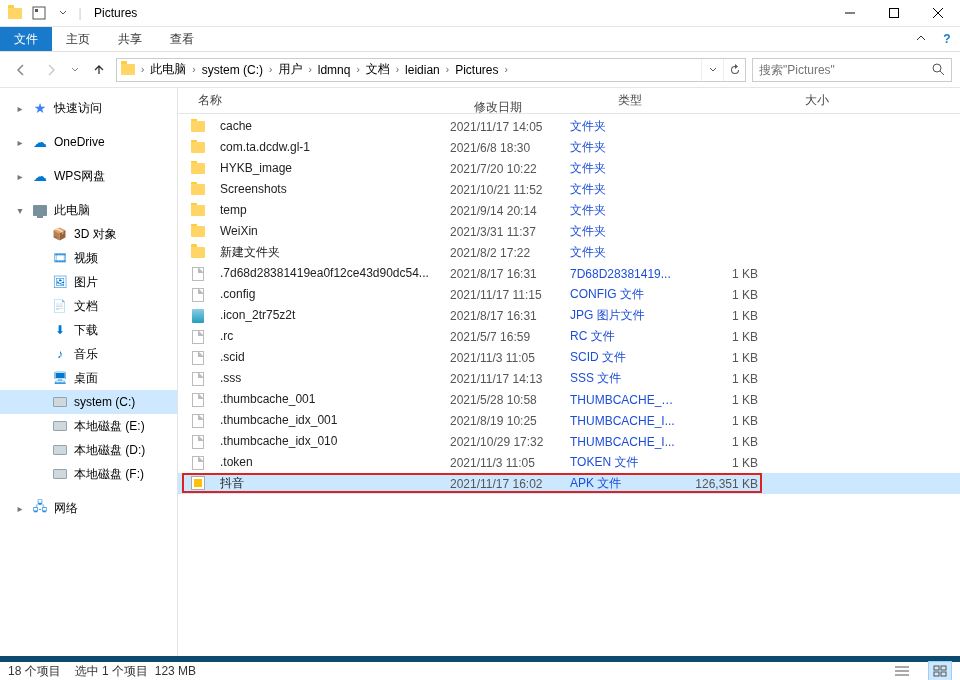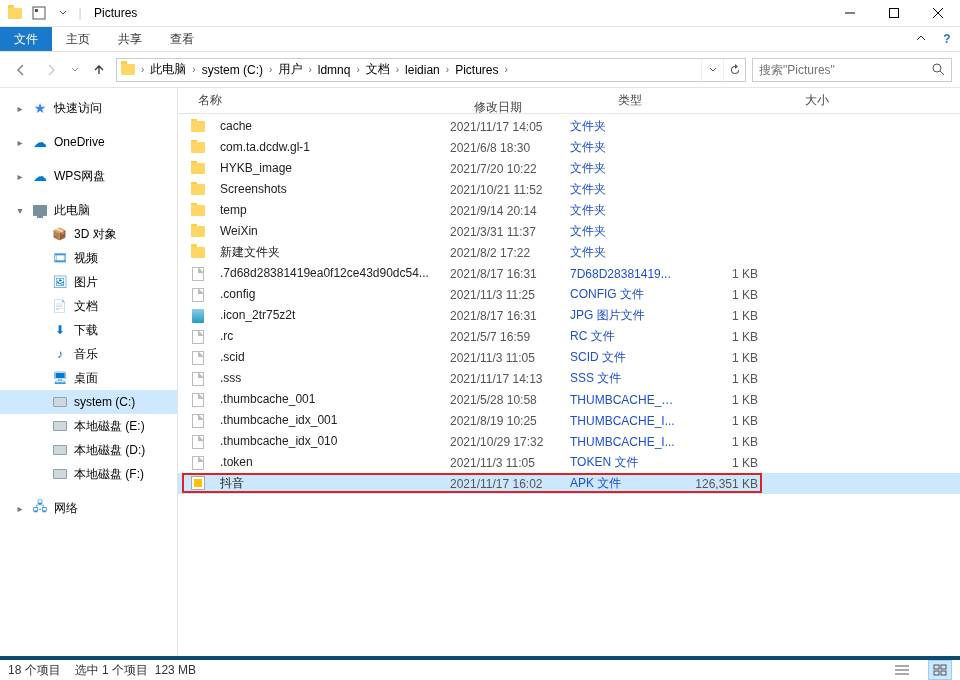--- a/index.html
+++ b/index.html
@@ -61,21 +61,21 @@
 .row .cell { padding: 0 6px; overflow: hidden; white-space: nowrap; text-overflow: ellipsis; font-size: 12px; color: #222; }
 .row .n { width: 266px; display: flex; gap: 14px; padding-left: 12px; }
 .row .d { width: 120px; color: #555; }
 .row .t { width: 120px; color: #1d4ed8; }
 .row .s { width: 80px; text-align: right; color: #555; }
 .ficon { width: 16px; height: 16px; flex-shrink: 0; display: flex; align-items: center; justify-content: center; }
 
 .highlight-box { position: absolute; border: 2px solid #d22; pointer-events: none; }
 
 
-.statusbar { height: 24px; border-top: 4px solid #0c4a6e; display: flex; align-items: center; padding: 0 8px; font-size: 12px; color: #333; gap: 14px; }
+.statusbar { height: 24px; border-top: 6px solid #0c4a6e; display: flex; align-items: center; padding: 0 8px; font-size: 12px; color: #333; gap: 14px; }
 .statusbar .flex { flex: 1; }
 .view-btn { width: 24px; height: 20px; border: 1px solid transparent; display: flex; align-items: center; justify-content: center; }
 .view-btn.active { background: #cde8ff; border-color: #99cfff; }
 
 
 .i-folder { width: 14px; height: 11px; background: #ffd666; border-radius: 1px; position: relative; }
 .i-folder::before { content: ""; position: absolute; top: -3px; left: 0; width: 6px; height: 3px; background: #ffce3d; border-radius: 1px 1px 0 0; }
 .i-file { width: 12px; height: 14px; background: #fff; border: 1px solid #bbb; position: relative; }
 .i-file::before { content: ""; position: absolute; top: -1px; right: -1px; border: 3px solid transparent; border-left-color: #bbb; border-bottom-color: #bbb; }
 .i-jpg { width: 12px; height: 14px; background: linear-gradient(#8ecae6, #219ebc); border-radius: 1px; }
@@ -409,21 +409,21 @@
           <div class="cell t">7D68D28381419...</div>
           <div class="cell s">1 KB</div>
         </div>
         <div class="row">
           <div class="cell n">
             <span class="ficon">
               <span class="i-file"></span>
             </span>
             <span>.config</span>
           </div>
-          <div class="cell d">2021/11/3 11:25</div>
+          <div class="cell d">2021/11/17 11:15</div>
           <div class="cell t">CONFIG 文件</div>
           <div class="cell s">1 KB</div>
         </div>
         <div class="row">
           <div class="cell n">
             <span class="ficon">
               <span class="i-jpg"></span>
             </span>
             <span>.icon_2tr75z2t</span>
           </div>

